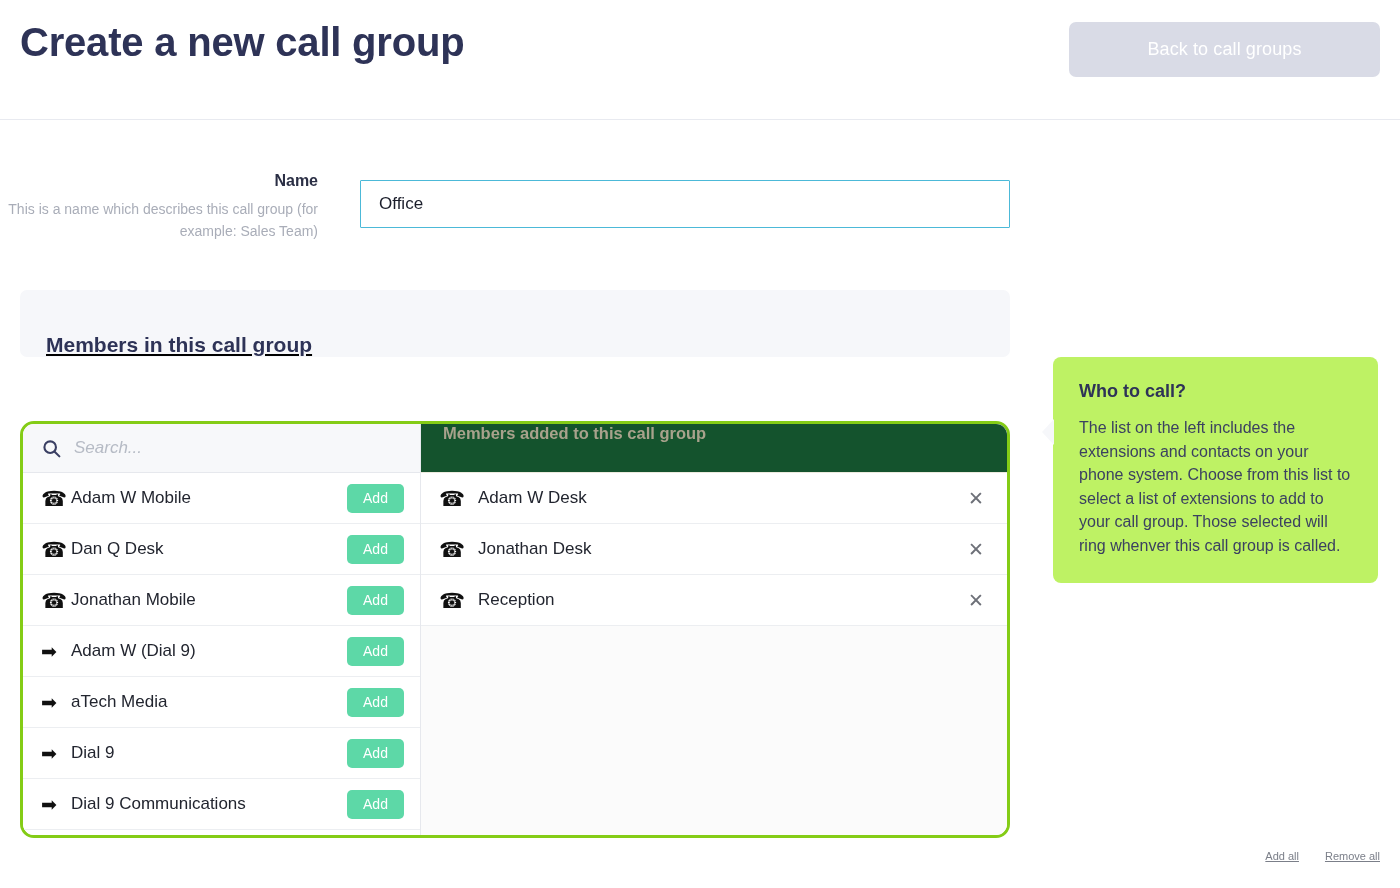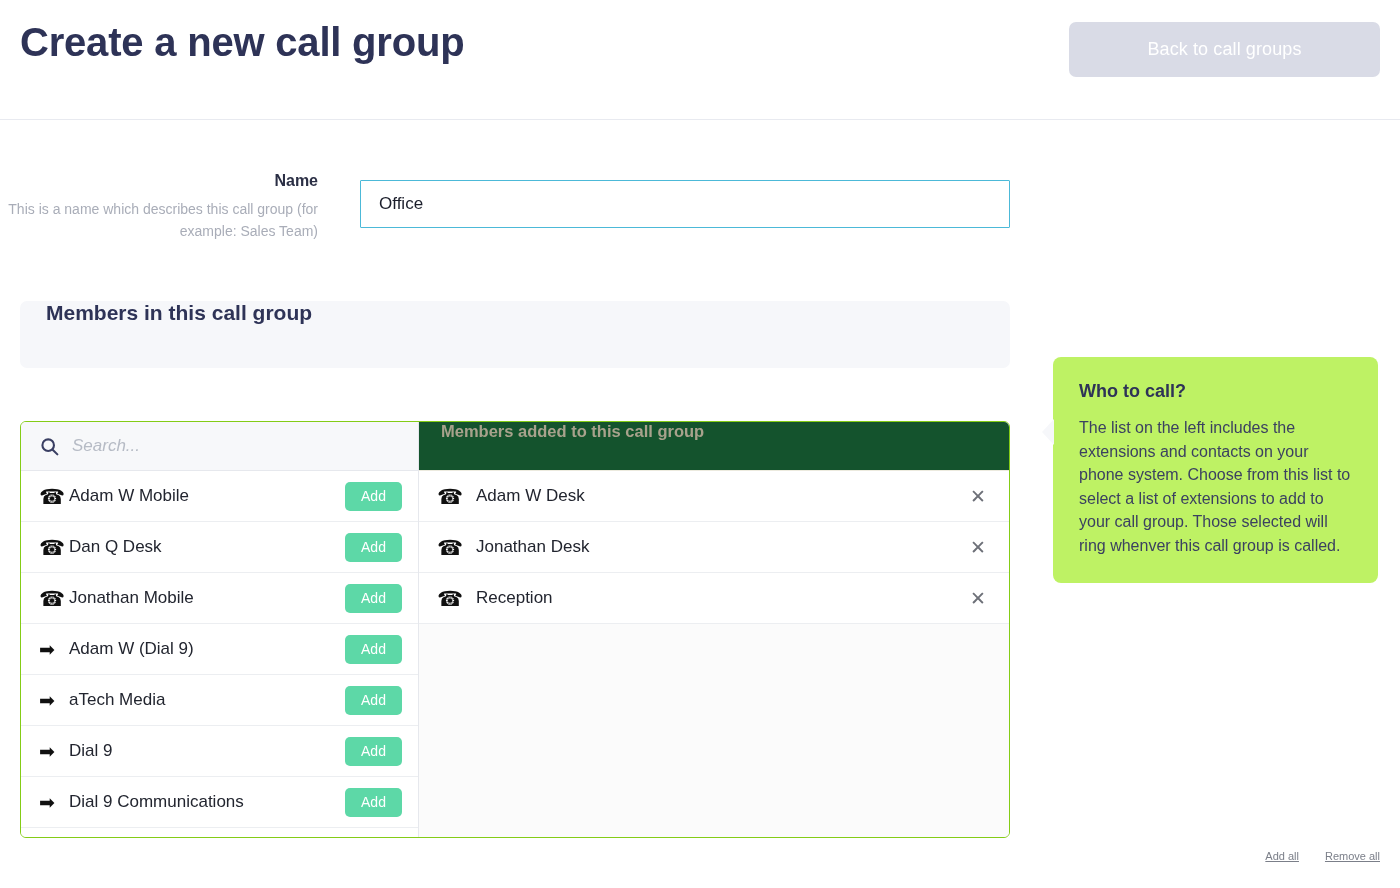--- a/index.html
+++ b/index.html
@@ -84,44 +84,45 @@
     font-family: "Liberation Sans", sans-serif;
     color: #1b1e2b;
     padding: 0 18px;
     outline: none;
   }
 
   
   .members-header {
     position: absolute;
     left: 20px;
-    top: 301px;
+    top: 290px;
     width: 990px;
     height: 67px;
     background: #f6f7fa;
     border-radius: 7px;
     display: flex;
-    align-items: flex-start;
+    align-items: flex-end;
     padding-left: 26px;
+    text-decoration: underline;
   }
   .members-header-title {
     font-size: 21px;
     font-weight: bold;
     color: #2e3357;
   }
 
   
   .dual-list {
     position: absolute;
     left: 20px;
     top: 421px;
     width: 990px;
     height: 417px;
-    border: 1px solid #84cc16;
-    border-radius: 6px;
+    border: 3px solid #84cc16;
+    border-radius: 14px;
     display: flex;
     overflow: hidden;
     background: #fff;
   }
   .pane {
     height: 100%;
     overflow: hidden;
     position: relative;
   }
   .pane-left {

